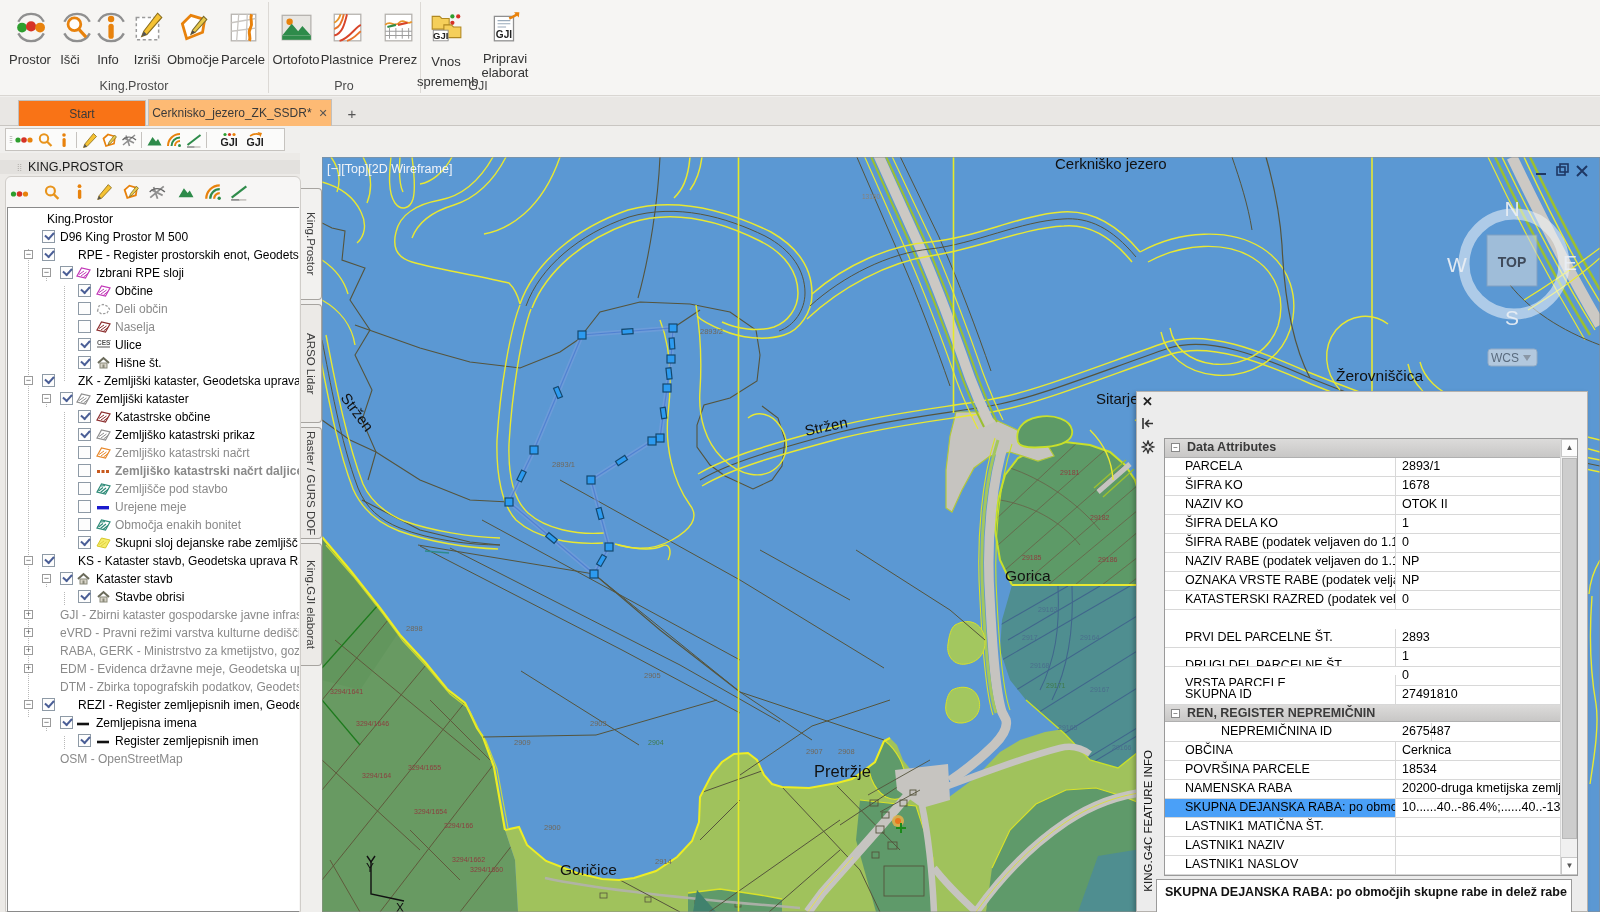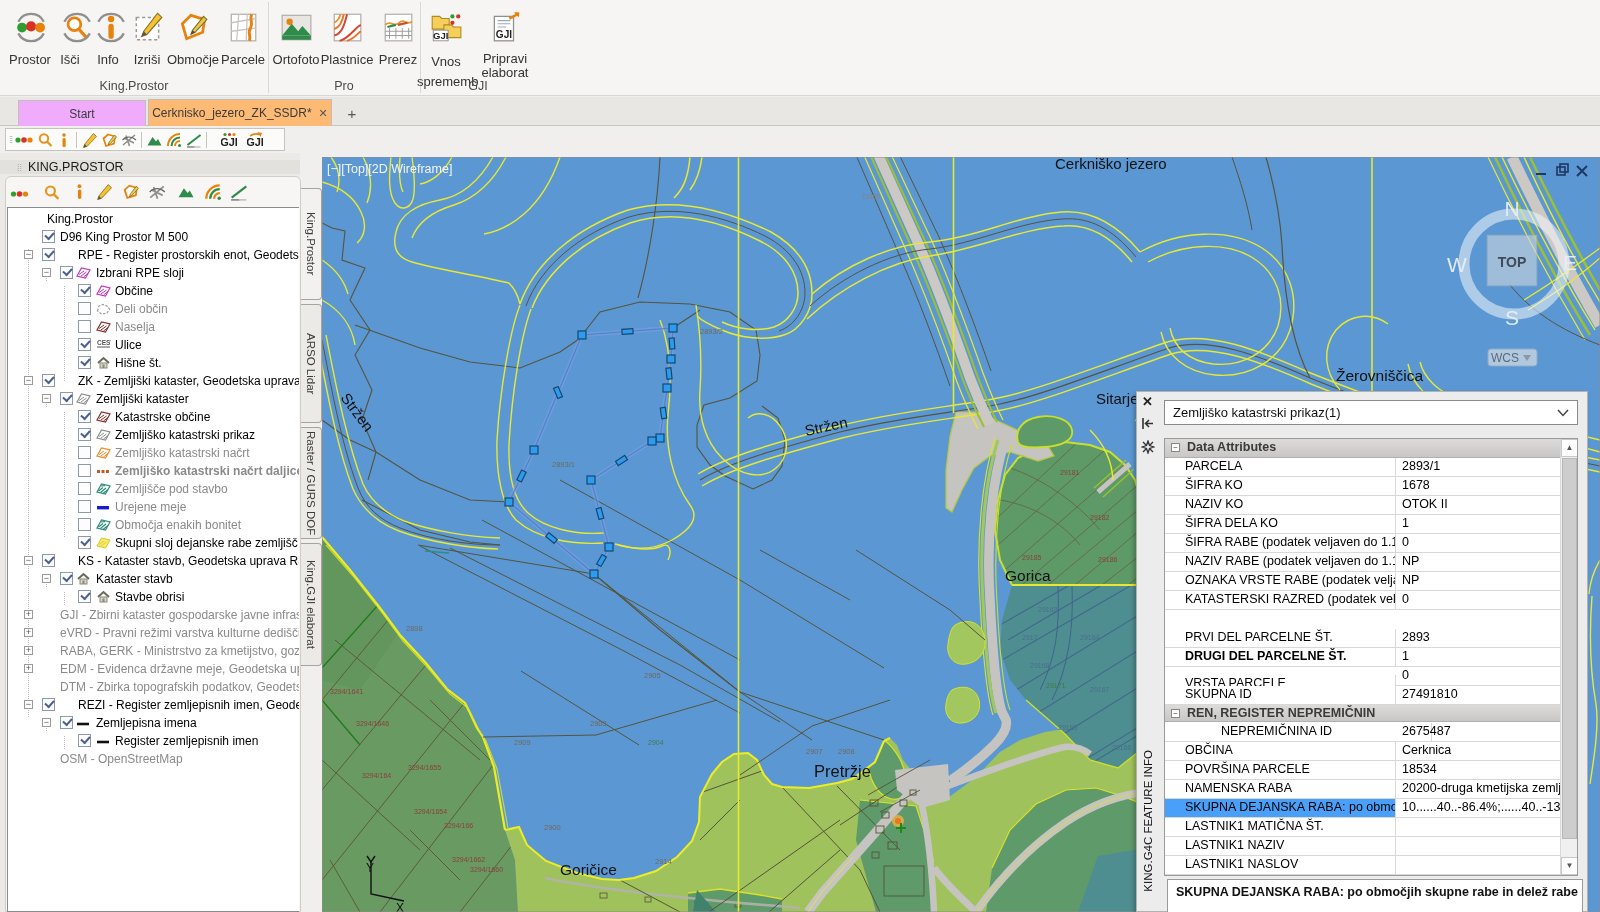--- a/index.html
+++ b/index.html
@@ -218,21 +218,21 @@
   <div class="rbtn" style="left:479px;width:52px;line-height:14px;"><div class="ric">
         <svg width="34" height="34" viewBox="0 0 32 32">
           <use href="#i-pripravi"></use>
         </svg>
       </div>Pripravi<br>elaborat</div>
   <div class="rgl" style="left:0;width:268px;">King.Prostor</div>
   <div class="rgl" style="left:268px;width:152px;">Pro</div>
   <div class="rgl" style="left:420px;width:116px;">GJI</div>
 </div>
 <div id="tabbar">
-  <div class="tab" style="left:18px;width:128px;background:#f0abfc;border:1px solid #c2bfbb;border-bottom:none;">Start</div>
+  <div class="tab" style="left:18px;width:128px;background:#f97316;border:1px solid #c2bfbb;border-bottom:none;">Start</div>
   <div class="tab" style="left:148px;width:184px;background:#fdba74;border:1px solid #c2bfbb;border-bottom:1px solid #f8f8f7;top:2px;height:28px;">Cerknisko_jezero_ZK_SSDR*<span style="margin-left:7px;color:#555;font-size:11px;">✕</span></div>
   <div class="tab" style="left:340px;width:24px;color:#555;font-size:15px;">+</div>
 </div>
 <div id="qbar">
     <div id="qbox">
   <span style="color:#b0aeab;font-size:9px;letter-spacing:-1px;margin:0 2px 0 3px;">⁞⁞</span>
   <svg width="19" height="16" viewBox="0 0 18 16">
         <use href="#i-dots3"></use>
       </svg>
   <svg width="16" height="16" viewBox="0 0 16 16" style="margin-left:4px;">
@@ -926,25 +926,20 @@
   <div style="position:absolute;left:5px;top:2px;width:16px;height:16px;font-size:13px;font-weight:bold;color:#222;">✕</div>
   <div style="position:absolute;left:5px;top:24px;width:16px;height:16px;"><svg width="13" height="13" viewBox="0 0 13 13">
         <path d="M1,1 L1,12 M3,6.5 L11,6.5 M7,3 L3.5,6.5 L7,10" stroke="#333" stroke-width="1.6" fill="none"></path>
       </svg></div>
   <div style="position:absolute;left:4px;top:48px;width:16px;height:16px;"><svg width="14" height="14" viewBox="0 0 14 14">
         <path d="M7 1 L8.5 5.5 L13 7 L8.5 8.5 L7 13 L5.5 8.5 L1 7 L5.5 5.5 Z M2 2 L5 5 M12 2 L9 5 M2 12 L5 9 M12 12 L9 9" stroke="#333" stroke-width="1.3" fill="none"></path>
       </svg></div>
   <div style="position:absolute;left:0px;top:210px;width:22px;height:290px;display:flex;align-items:flex-end;justify-content:center;">
     <span style="writing-mode:vertical-rl;transform:rotate(180deg);font-size:11.5px;color:#111;white-space:nowrap;">KING.G4C FEATURE INFO</span>
   </div>
-  <div style="position:absolute;left:27px;top:8px;width:414px;height:25px;background:#fff;border:1px solid #8a8a8a;font-size:13px;color:#111;line-height:23px;padding-left:8px;">Zemljiško katastrski prikaz(1)
-    <svg style="position:absolute;right:8px;top:8px" width="12" height="8" viewBox="0 0 12 8">
-        <path d="M1,1 L6,6.5 L11,1" stroke="#444" stroke-width="1.5" fill="none"></path>
-      </svg>
-  </div>
   <div id="attrtable" style="position:absolute;left:27px;top:46px;width:414px;height:438px;background:#fff;border:1px solid #9a9a9a;overflow:hidden;font-size:12.5px;color:#000;">
 <div style="position:absolute;left:0;top:0.0px;width:396px;height:18.5px;background:linear-gradient(#dcdbda,#c8c7c6);border-bottom:1px solid #b0b0b0;">
         <div style="position:absolute;left:6px;top:4px;width:9px;height:9px;background:#fff;border:1px solid #888;font-size:8px;line-height:7px;text-align:center;color:#444;">−</div>
         <span style="position:absolute;left:22px;top:1px;font-weight:bold;color:#3a3a3a;">Data Attributes</span>
       </div>
 <div style="position:absolute;left:0;top:18.5px;width:396px;height:19.1px;border-bottom:1px solid #d8d8d8;">
         <div style="position:absolute;left:0;top:0;width:231px;height:100%;background:#fff;border-right:1px solid #d8d8d8;overflow:hidden;">
           <span style="position:absolute;left:20px;top:1px;white-space:nowrap;">PARCELA</span>
         </div>
         <div style="position:absolute;left:232px;top:0;width:164px;height:100%;overflow:hidden;">
@@ -1010,21 +1005,21 @@
 <div style="position:absolute;left:0;top:190.1px;width:396px;height:19.1px;border-bottom:1px solid #d8d8d8;">
         <div style="position:absolute;left:0;top:0;width:231px;height:100%;background:#fff;border-right:1px solid #d8d8d8;overflow:hidden;">
           <span style="position:absolute;left:20px;top:1px;white-space:nowrap;">PRVI DEL PARCELNE ŠT.</span>
         </div>
         <div style="position:absolute;left:232px;top:0;width:164px;height:100%;overflow:hidden;">
           <span style="position:absolute;left:5px;top:1px;white-space:nowrap;">2893</span>
         </div>
       </div>
 <div style="position:absolute;left:0;top:209.2px;width:396px;height:19.1px;border-bottom:1px solid #d8d8d8;">
         <div style="position:absolute;left:0;top:0;width:231px;height:100%;background:#fff;border-right:1px solid #d8d8d8;overflow:hidden;">
-          <span style="position:absolute;left:20px;top:1px;white-space:nowrap;font-weight:bold;">DRUGI DEL PARCELNE ŠT.</span>
+          <span style="position:absolute;left:20px;top:10px;white-space:nowrap;">DRUGI DEL PARCELNE ŠT.</span>
         </div>
         <div style="position:absolute;left:232px;top:0;width:164px;height:100%;overflow:hidden;">
           <span style="position:absolute;left:5px;top:1px;white-space:nowrap;">1</span>
         </div>
       </div>
 <div style="position:absolute;left:0;top:228.3px;width:396px;height:19.1px;border-bottom:1px solid #d8d8d8;">
         <div style="position:absolute;left:0;top:8px;width:231px;height:100%;background:#fff;border-right:1px solid #d8d8d8;overflow:hidden;text-align:center;">
           <span style="position:absolute;left:20px;top:1px;white-space:nowrap;">VRSTA PARCELE</span>
         </div>
         <div style="position:absolute;left:232px;top:0;width:164px;height:100%;overflow:hidden;">
@@ -1106,16 +1101,16 @@
         <div style="position:absolute;left:232px;top:0;width:164px;height:100%;overflow:hidden;">
           <span style="position:absolute;left:5px;top:1px;white-space:nowrap;"></span>
         </div>
       </div>
 <div style="position:absolute;right:0;top:0;width:17px;height:438px;background:#f0f0f0;border-left:1px solid #d8d8d8;">
         <div style="position:absolute;left:0;top:0;width:17px;height:18px;background:#fdfdfd;border:1px solid #c8c8c8;text-align:center;font-size:8px;color:#555;line-height:16px;">▲</div>
         <div style="position:absolute;left:1px;top:19px;width:15px;height:381px;background:#cdcdcd;border:1px solid #b8b8b8;"></div>
         <div style="position:absolute;left:0;top:418px;width:17px;height:18px;background:#fdfdfd;border:1px solid #c8c8c8;text-align:center;font-size:8px;color:#555;line-height:16px;">▼</div>
       </div>
 </div>
-  <div style="position:absolute;left:30px;top:487px;width:416px;height:34px;background:#fff;border:1px solid #9a9a9a;">
+  <div style="position:absolute;left:19px;top:487px;width:416px;height:34px;background:#fff;border:1px solid #9a9a9a;">
     <div style="position:absolute;left:8px;top:5px;font-size:12.5px;font-weight:bold;color:#111;">SKUPNA DEJANSKA RABA: po območjih skupne rabe in delež rabe</div>
   </div>
 </div>
 
 </body></html>

